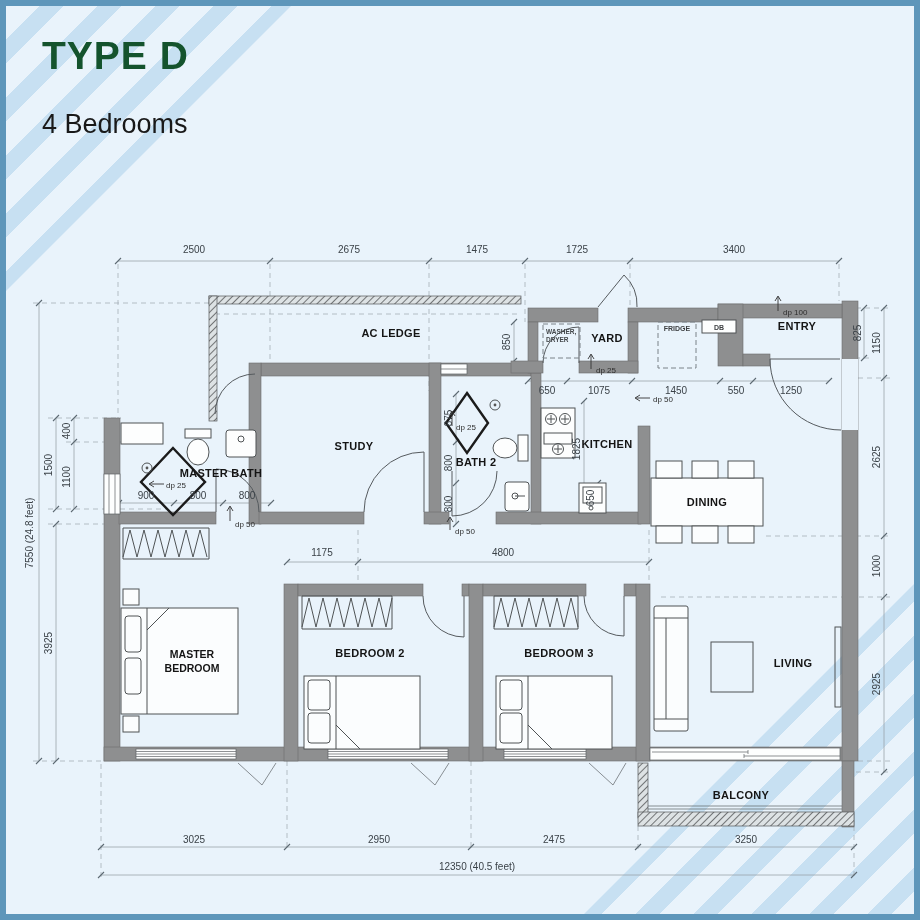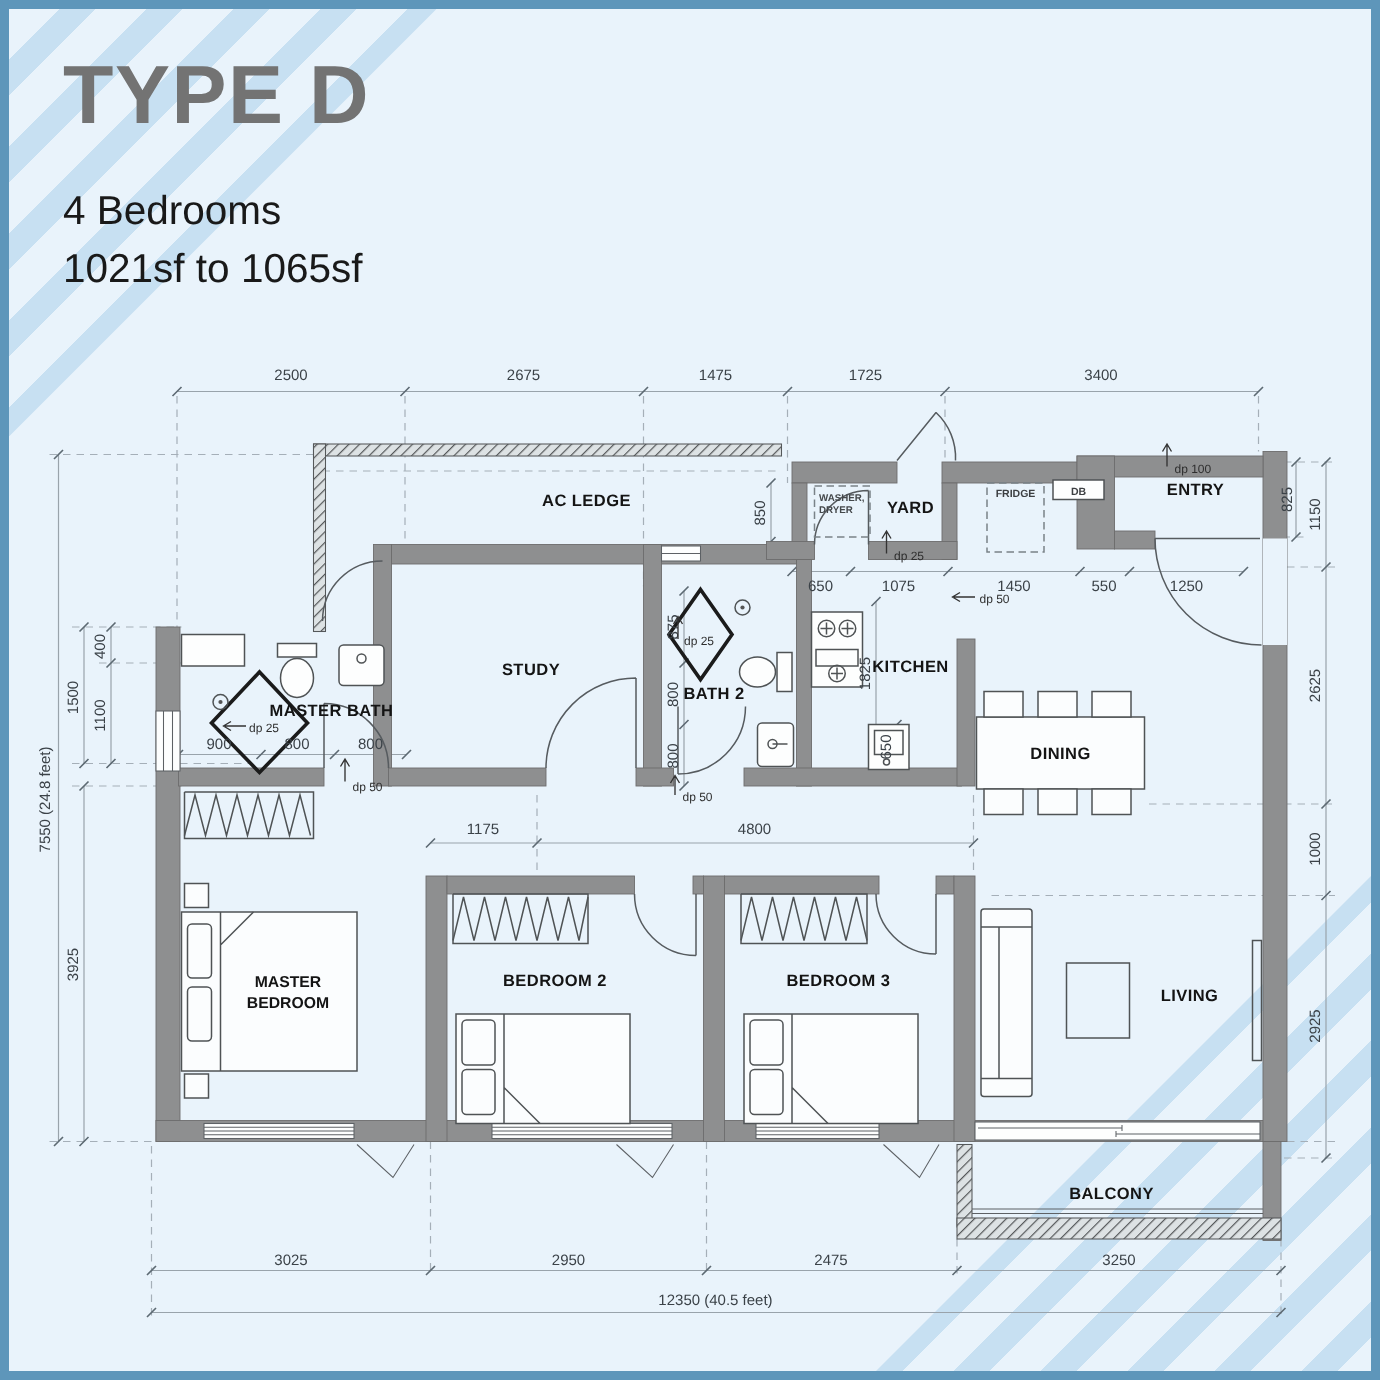--- a/index.html
+++ b/index.html
@@ -1,21 +1,21 @@
 <!DOCTYPE html>
 <html><head>
 <meta charset="utf-8">
 <style>
   html,body{margin:0;padding:0;background:#dfeaf2;font-family:"Liberation Sans",sans-serif;}
   .page{position:relative;width:920px;height:920px;background:#e9f3fb;border:6px solid #5e96ba;box-sizing:border-box;overflow:hidden;}
   .stripes{position:absolute;z-index:1;background:repeating-linear-gradient(135deg,rgba(0,0,0,0) 0 24px,#c7e0f2 24px 41px);}
   .stripes.tl{left:0;top:0;width:285px;height:285px;clip-path:polygon(0 0,100% 0,0 100%);}
   .stripes.br{right:0;bottom:0;width:330px;height:330px;clip-path:polygon(100% 0,100% 100%,0 100%);}
   .titleblock{position:absolute;left:36px;top:30px;z-index:3;}
-  .titleblock h1{font-size:55px;font-weight:900;letter-spacing:1px;line-height:1;color:#737373;margin:0;}
+  .titleblock h1{font-size:39px;font-weight:900;letter-spacing:1px;line-height:1;color:#14532d;margin:0;}
   .sub{font-size:27px;color:#191919;margin-top:30px;line-height:1.45;}
   svg{position:absolute;left:0;top:0;z-index:2;}
   .wall{fill:#8e8f90;stroke:#6d6d6d;stroke-width:.6}
   .rail{fill:url(#hatch);stroke:#55585a;stroke-width:.7}
   .dim{stroke:#99a3ab;stroke-width:.8;fill:none}
   .tick{stroke:#5d6a73;stroke-width:1.1;fill:none}
   .dash{stroke:#a5afb8;stroke-width:.8;stroke-dasharray:5 4;fill:none}
   .furn{fill:#fbfdfe;stroke:#4f5355;stroke-width:1}
   .furnl{stroke:#4f5355;stroke-width:1;fill:none}
   .fix{fill:#fdfefe;stroke:#4f5355;stroke-width:1}
@@ -37,21 +37,20 @@
 <body>
 
 <div class="page">
   <div class="stripes tl"></div>
   <div class="stripes br"></div>
 
   <div class="titleblock">
     <h1>TYPE D</h1>
     <div class="sub">
       <div>4 Bedrooms</div>
-      <div>1021sf to 1065sf</div>
     </div>
   </div>
 
   <svg width="920" height="920" viewBox="0 0 920 920">
     <defs>
       <pattern id="hatch" patternUnits="userSpaceOnUse" width="5" height="5" patternTransform="rotate(45)">
         <rect width="5" height="5" fill="#dde2e4"></rect>
         <line x1="0" y1="0" x2="0" y2="5" stroke="#55585a" stroke-width="1.6"></line>
       </pattern>
     </defs>

